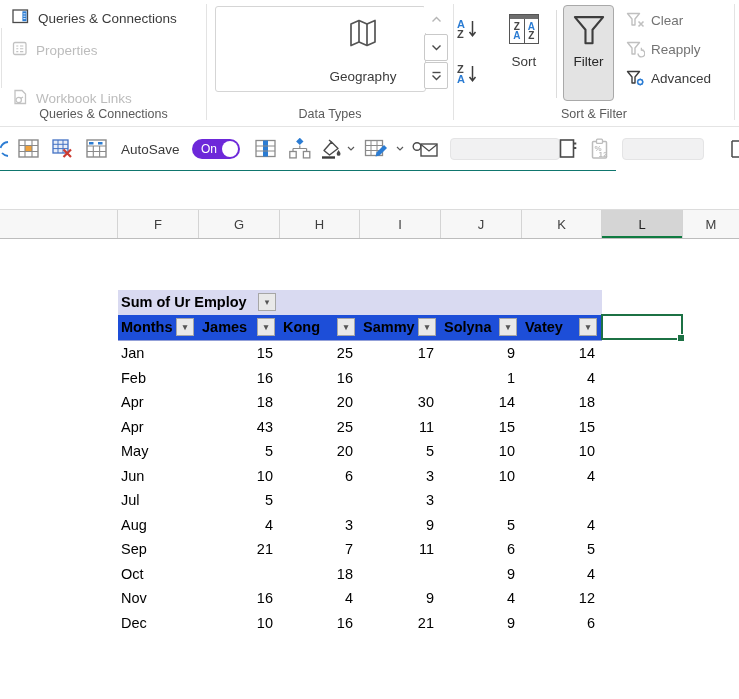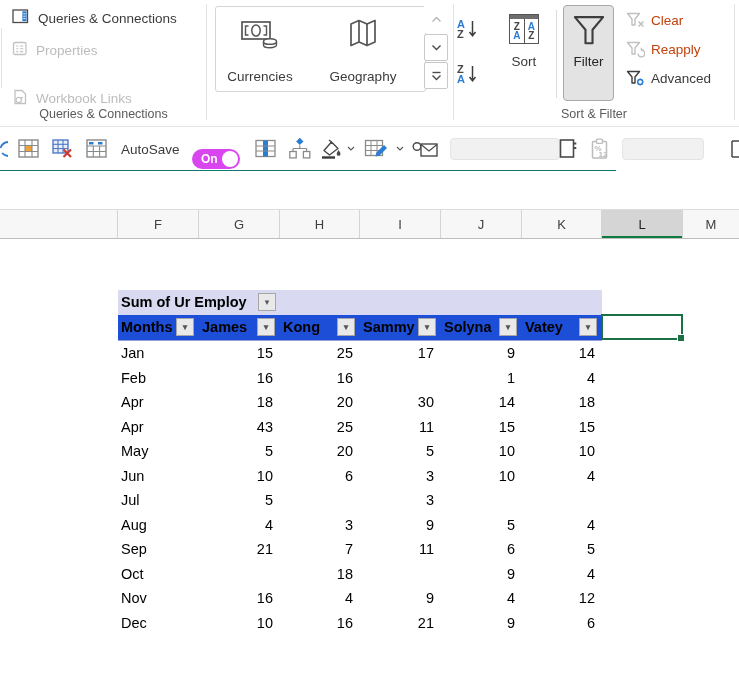--- a/index.html
+++ b/index.html
@@ -39,30 +39,30 @@
             flex-direction:column;align-items:center;font-size:13.5px;color:#3b3b3b;}
   .sort-btn .sorticon{margin-top:6px;margin-bottom:10px;}
 
   .filter-btn{position:absolute;left:563px;top:5px;width:51px;height:96px;background:#e3e3e3;
               border:1px solid #a9a9a9;border-radius:4px;box-sizing:border-box;display:flex;
               flex-direction:column;align-items:center;font-size:13.5px;color:#272727;}
   .filter-btn svg{margin-top:9px;margin-bottom:8px;}
 
   .sf-item{position:absolute;left:626px;display:flex;align-items:center;gap:6px;
            font-size:13.5px;white-space:nowrap;}
-  .sf-item.disabled{color:#c2410c;}
+  .sf-item.disabled{color:#737373;}
 
   
   .qat{position:absolute;left:0;top:127px;width:616px;height:44px;background:#fff;
        border-bottom:1px solid #0f766e;box-sizing:border-box;}
   .qicon{position:absolute;display:flex;align-items:center;justify-content:center;}
   .autosave{position:absolute;left:121px;top:0;height:44px;display:flex;align-items:center;
             font-size:13.5px;color:#3b3b3b;}
   .toggle{position:absolute;left:192px;top:12px;width:48px;height:20px;border-radius:10px;
-          background:#d946ef;color:#fff;font-size:12px;font-weight:bold;margin-top:10px;}
+          background:#6d28d9;color:#fff;font-size:12px;font-weight:normal;}
   .toggle .t-label{position:absolute;left:9px;top:3px;}
   .toggle .knob{position:absolute;right:2px;top:2px;width:16px;height:16px;border-radius:50%;
                 background:#fff;}
   .combo{position:absolute;top:11px;height:22px;background:#f1f1f2;border:1px solid #e4e4e5;
          border-radius:4px;box-sizing:border-box;}
 
   
   .colheaders{position:absolute;left:0;top:209px;width:739px;height:28px;background:#f7f7f7;
               border-top:1px solid #dcdcdc;border-bottom:1px solid #bdbdbd;box-sizing:content-box;}
   .colcell{position:absolute;top:0;height:28px;border-right:1px solid #d4d4d4;display:flex;
@@ -124,36 +124,20 @@
             <path d="M8.6 9.4 l2.4 -1.5" stroke="#c2c2c2" stroke-width="1.2"></path>
           </svg>
       </span>
       <span>Workbook Links</span>
     </div>
     <div class="group-label" style="left:0;width:207px">Queries &amp; Connections</div>
 
     <div class="vdiv" style="left:206px"></div>
 
     <div class="gallery-box">
-      <div class="gal-btn" style="left:2px;width:84px">
-        <span class="gicon">
-          <svg width="40" height="34" viewBox="0 0 40 34">
-            <rect x="2" y="5" width="28" height="17" fill="none" stroke="#555" stroke-width="1.7"></rect>
-            <path d="M8.5 9 h-3 v9 h3" fill="none" stroke="#555" stroke-width="1.4"></path>
-            <path d="M23.5 9 h3 v9 h-3" fill="none" stroke="#555" stroke-width="1.4"></path>
-            <ellipse cx="16" cy="13.5" rx="4.2" ry="5.6" fill="none" stroke="#555" stroke-width="1.5"></ellipse>
-            <g fill="#fff" stroke="#555" stroke-width="1.4">
-              <path d="M23.5 24.5 a6.5 2.8 0 0 0 13 0 v3 a6.5 2.8 0 0 1 -13 0 Z"></path>
-              <ellipse cx="30" cy="24.5" rx="6.5" ry="2.8"></ellipse>
-              <path d="M23.5 28 a6.5 2.8 0 0 0 13 0"></path>
-            </g>
-          </svg>
-        </span>
-        <span>Currencies</span>
-      </div>
       <div class="gal-btn" style="left:88px;width:118px">
         <span class="gicon">
           <svg width="36" height="32" viewBox="0 0 36 32">
             <path d="M6 7 L14 3.5 L22 7 L30 3.5 L30 25 L22 28.5 L14 25 L6 28.5 Z" fill="none" stroke="#555" stroke-width="1.7" stroke-linejoin="round"></path>
             <path d="M14 3.5 V25 M22 7 V28.5" fill="none" stroke="#555" stroke-width="1.7"></path>
           </svg>
         </span>
         <span>Geography</span>
       </div>
     </div>
@@ -168,20 +152,21 @@
             <path d="M1.5 1.5 L5.5 5.5 L9.5 1.5" stroke="#4a4a4a" fill="none" stroke-width="1.4"></path>
           </svg>
       </div>
       <div class="gal-arrow bordered" style="top:56px">
         <svg width="11" height="10">
             <path d="M1.5 1.5 h8" stroke="#4a4a4a" stroke-width="1.4"></path>
             <path d="M1.5 4.5 L5.5 8.5 L9.5 4.5" stroke="#4a4a4a" fill="none" stroke-width="1.4"></path>
           </svg>
       </div>
     </div>
+    <div class="group-label" style="left:207px;width:246px">Data Types</div>
 
     <div class="vdiv" style="left:453px"></div>
 
     <div class="sort-small" style="left:457px;top:13px">
       <span class="azcol">
           <span class="ltr-blue">A</span>
           <span class="ltr-dark">Z</span>
         </span>
       <svg width="9" height="19">
           <path d="M4.5 1 V15 M1.5 12 L4.5 15.8 L7.5 12" stroke="#3d3d3d" stroke-width="1.5" fill="none"></path>

